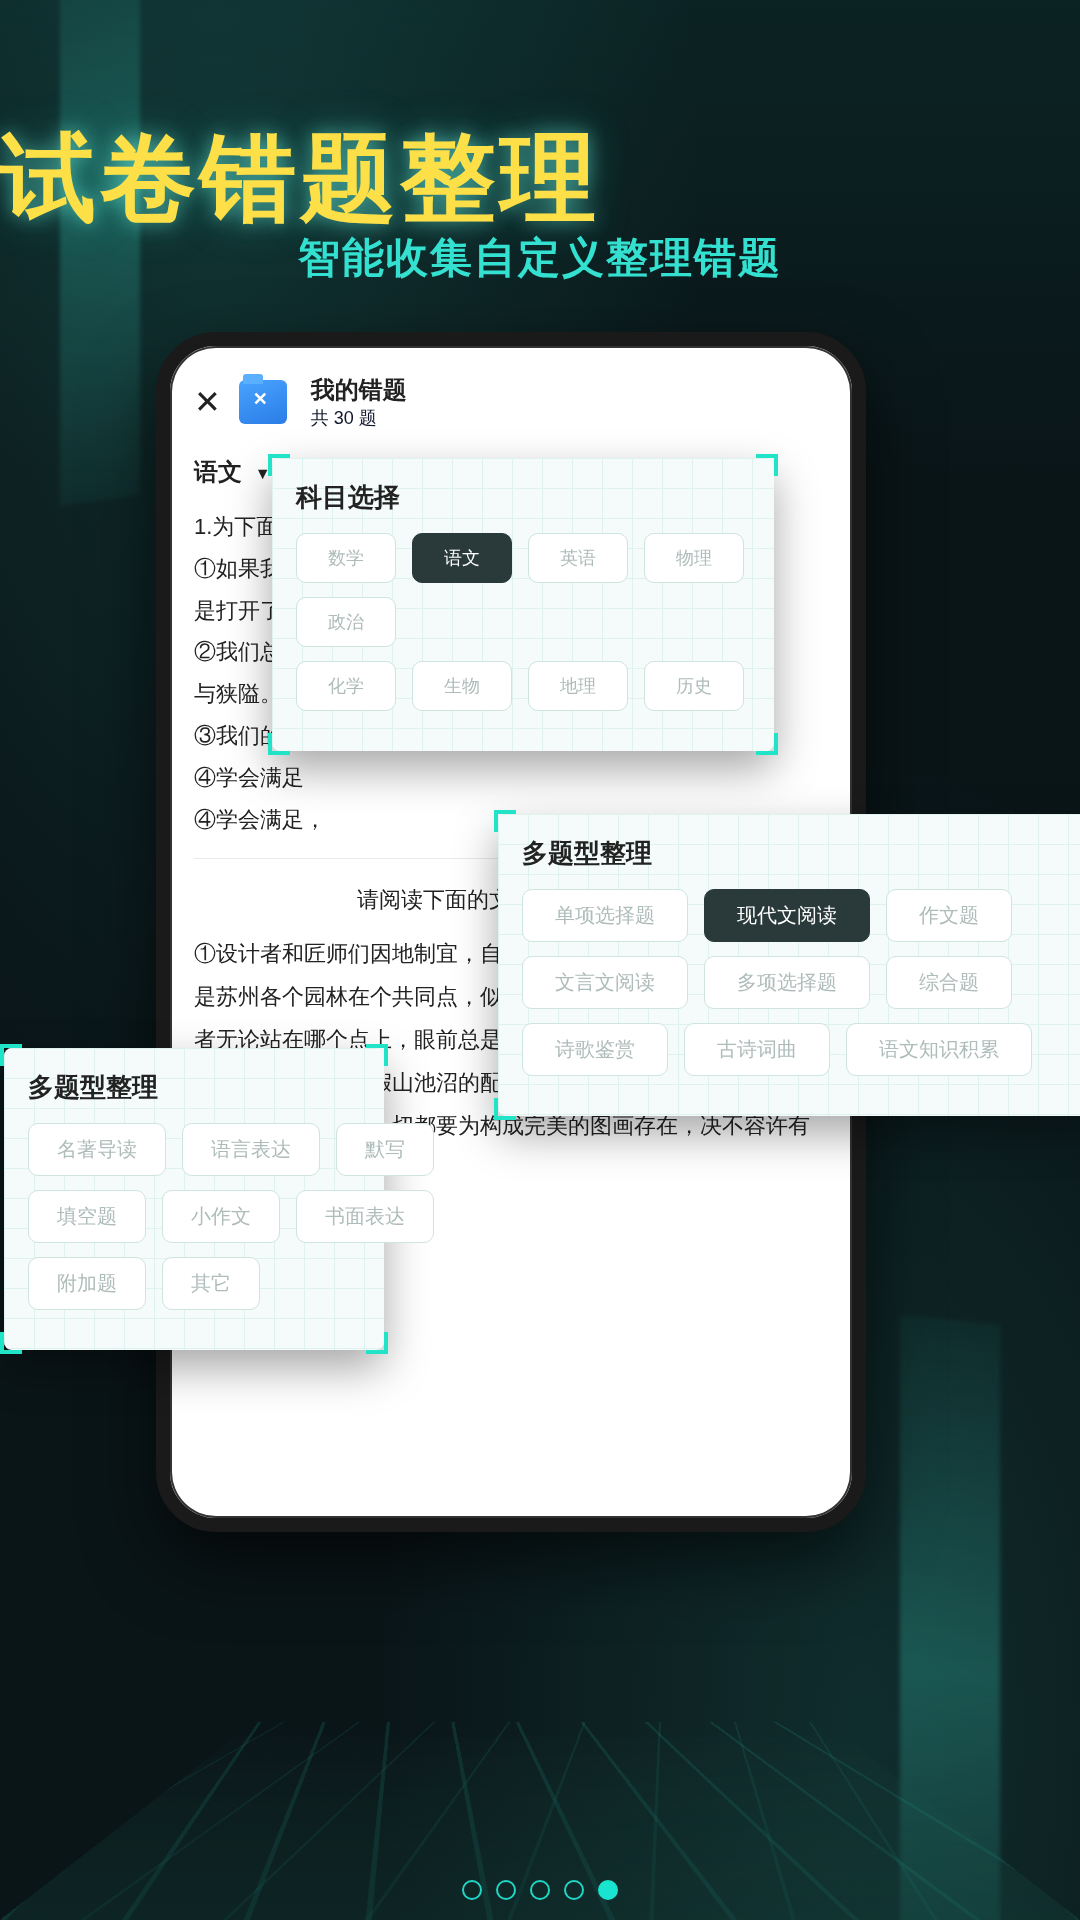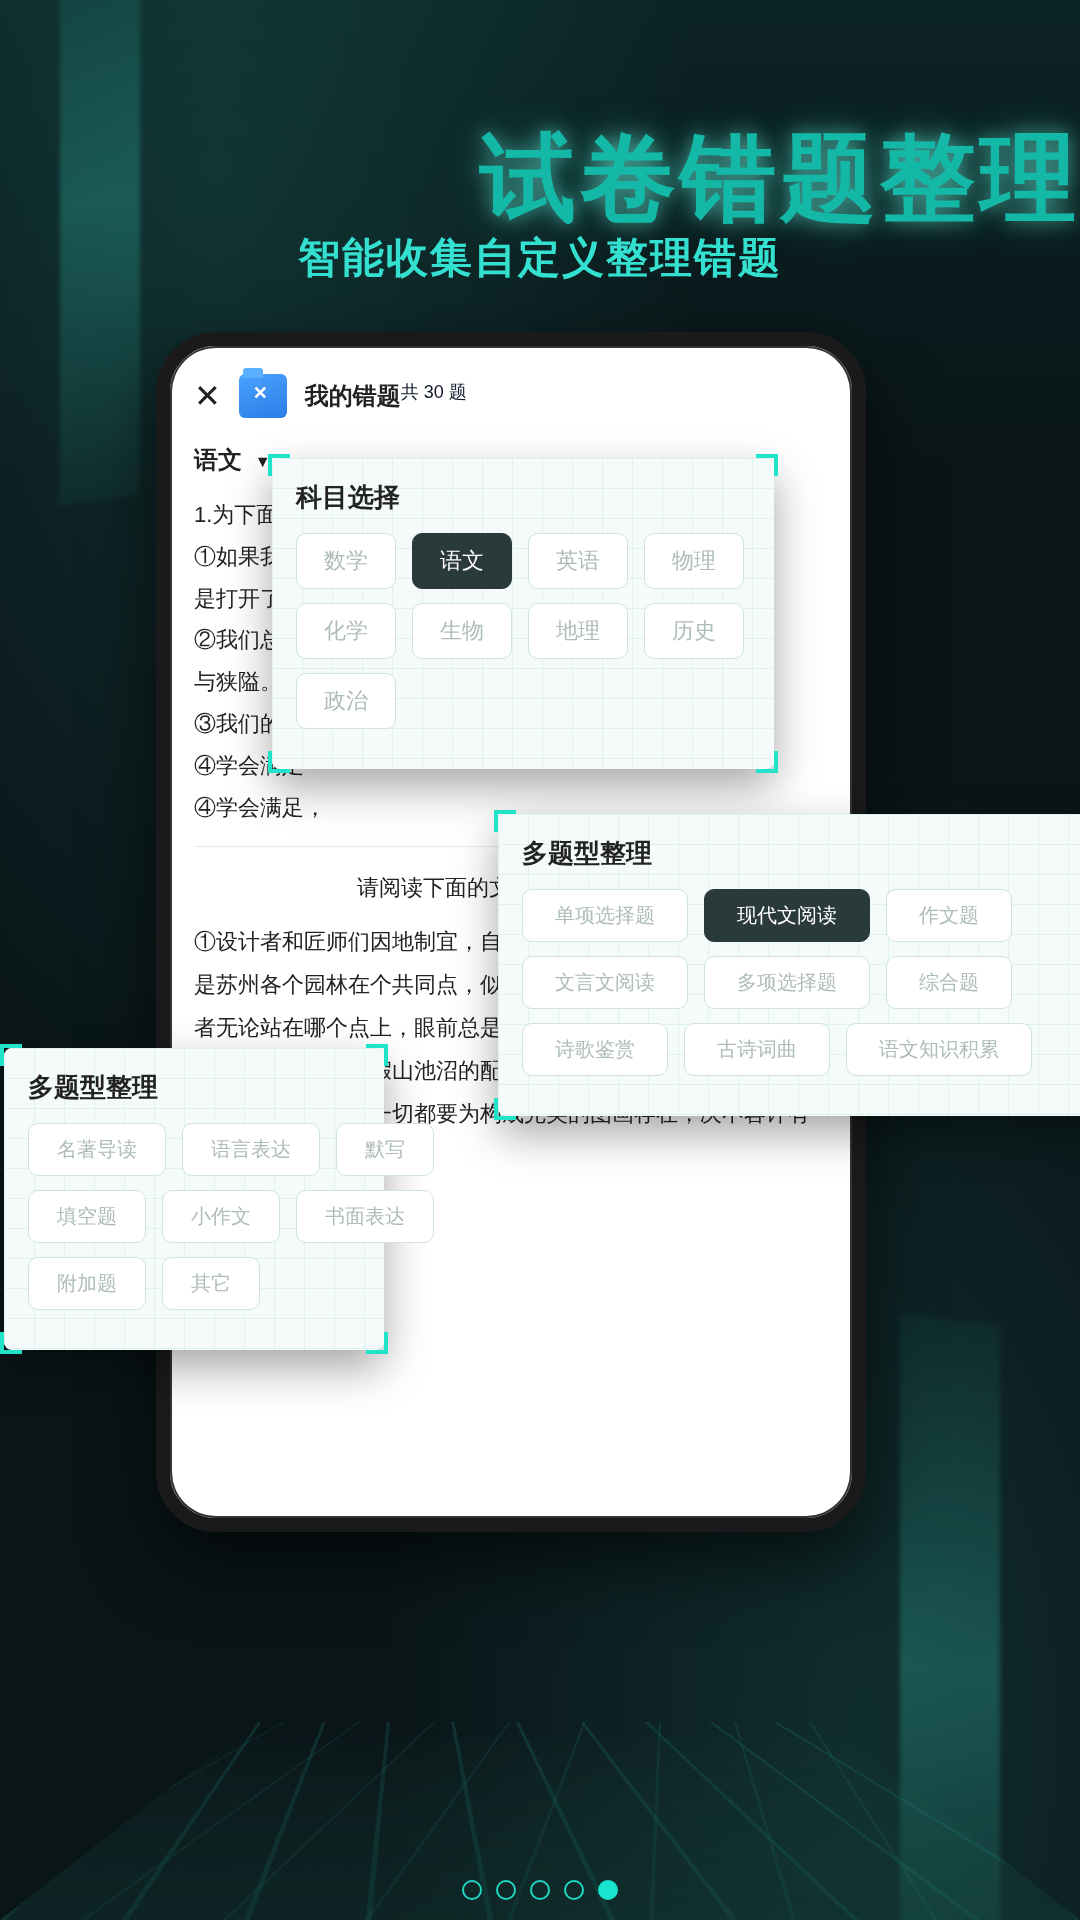--- a/index.html
+++ b/index.html
@@ -31,22 +31,22 @@
   background:
     linear-gradient(0deg, rgba(20,80,70,0.4), transparent 90%),
     repeating-linear-gradient(80deg, rgba(30,180,160,0.25) 0 6px, transparent 6px 120px),
     repeating-linear-gradient(-80deg, rgba(30,180,160,0.18) 0 4px, transparent 4px 140px);
   transform:perspective(600px) rotateX(55deg);
   transform-origin: bottom center;
   opacity:0.6;
 }
 .hero-title {
   position:absolute; top:115px; left:0; right:0;
-  text-align:right;
-  font-size:96px; font-weight:800; color:#14b8a6;
+  text-align:left;
+  font-size:96px; font-weight:800; color:#fde047;
   letter-spacing:4px;
   text-shadow:0 0 18px rgba(120,255,235,0.5), 0 0 40px rgba(60,220,200,0.35);
 }
 .hero-subtitle {
   position:absolute; top:230px; left:0; right:0;
   text-align:center;
   font-size:42px; font-weight:600; color:#34e0cf;
   letter-spacing:2px;
 }
 .phone {
@@ -67,21 +67,21 @@
   background:linear-gradient(160deg,#4aa3ff 0%, #2a7de6 100%);
   position:relative;
 }
 .folder-icon::before{
   content:""; position:absolute; top:-6px; left:4px; width:20px; height:10px;
   background:#5ab0ff; border-radius:3px 3px 0 0;
 }
 .folder-icon::after{
   content:"✕"; position:absolute; left:14px; top:8px; font-size:18px; color:#fff; font-weight:700;
 }
-.hd-texts { display:flex; }
+.hd-texts { display:flex; flex-direction:column;margin-left:6px;}
 .hd-title { font-size:24px; font-weight:700; color:#222;}
 .hd-sub { font-size:18px; color:#0f172a;}
 .subject-dd { padding:26px 24px 8px 24px; font-size:24px; font-weight:700; color:#222;}
 .subject-dd .caret{ font-size:16px; vertical-align:middle; margin-left:6px;}
 .question-area { padding:10px 24px 0 24px; font-size:22px; color:#222; line-height:1.9;}
 .question-area .line{ }
 .divider{ margin:18px 24px; height:1px; background:#e9e9e9;}
 .read-title{ text-align:center; font-size:22px; color:#222; padding:8px 24px 18px 24px;}
 .passage{ padding:0 24px; font-size:22px; color:#222; line-height:1.95;}
 
@@ -102,21 +102,21 @@
     linear-gradient(#d6efe9 1px, transparent 1px),
     linear-gradient(90deg,#d6efe9 1px, transparent 1px);
   background-size:30px 30px;
   position:absolute; inset:0; z-index:0; opacity:0.7; border-radius:8px;
 }
 .panel > *:not(.corner):not(.panel-grid){ position:relative; z-index:1;}
 .panel-title{ font-size:26px; font-weight:700; color:#222; margin-bottom:18px;}
 .chip-row{ display:flex; gap:16px; margin-bottom:14px; flex-wrap:nowrap;}
 .chip{
   min-width:100px; padding:12px 20px; border:1px solid #cfe4df;
-  border-radius:10px; background:#fff; font-size:22px; color:#5a6b68;
+  border-radius:10px; background:#fff; font-size:18px; color:#5a6b68;
   text-align:center; white-space:nowrap;
 }
 .chip.dark{ background:#2a3a3a; color:#fff; border-color:#2a3a3a;}
 .chip.faded{ color:#aebcba;}
 
 #subject-panel{ left:272px; top:458px; width:502px;}
 #types-right{ right:-18px; top:814px; width:600px;}
 #types-left{ left:4px; top:1048px; width:380px;}
 #types-left .chip{ min-width:auto; padding:12px 28px; font-size:20px;}
 #types-right .chip{ min-width:auto; padding:12px 32px; font-size:20px;}
@@ -171,27 +171,27 @@
     <span class="corner bl"></span>
     <span class="corner br"></span>
   <div class="panel-title">科目选择</div>
   <div class="chip-row">
     <div class="chip faded">数学</div>
     <div class="chip dark">语文</div>
     <div class="chip faded">英语</div>
     <div class="chip faded">物理</div>
   </div>
   <div class="chip-row">
+    <div class="chip faded">政治</div>
+  </div>
+  <div class="chip-row">
     <div class="chip faded">化学</div>
     <div class="chip faded">生物</div>
     <div class="chip faded">地理</div>
     <div class="chip faded">历史</div>
-  </div>
-  <div class="chip-row">
-    <div class="chip faded">政治</div>
   </div>
 </div>
 
 <div class="panel" id="types-right">
   <div class="panel-grid"></div>
   <span class="corner tl"></span>
     <span class="corner bl"></span>
   <div class="panel-title">多题型整理</div>
   <div class="chip-row">
     <div class="chip faded">单项选择题</div>

